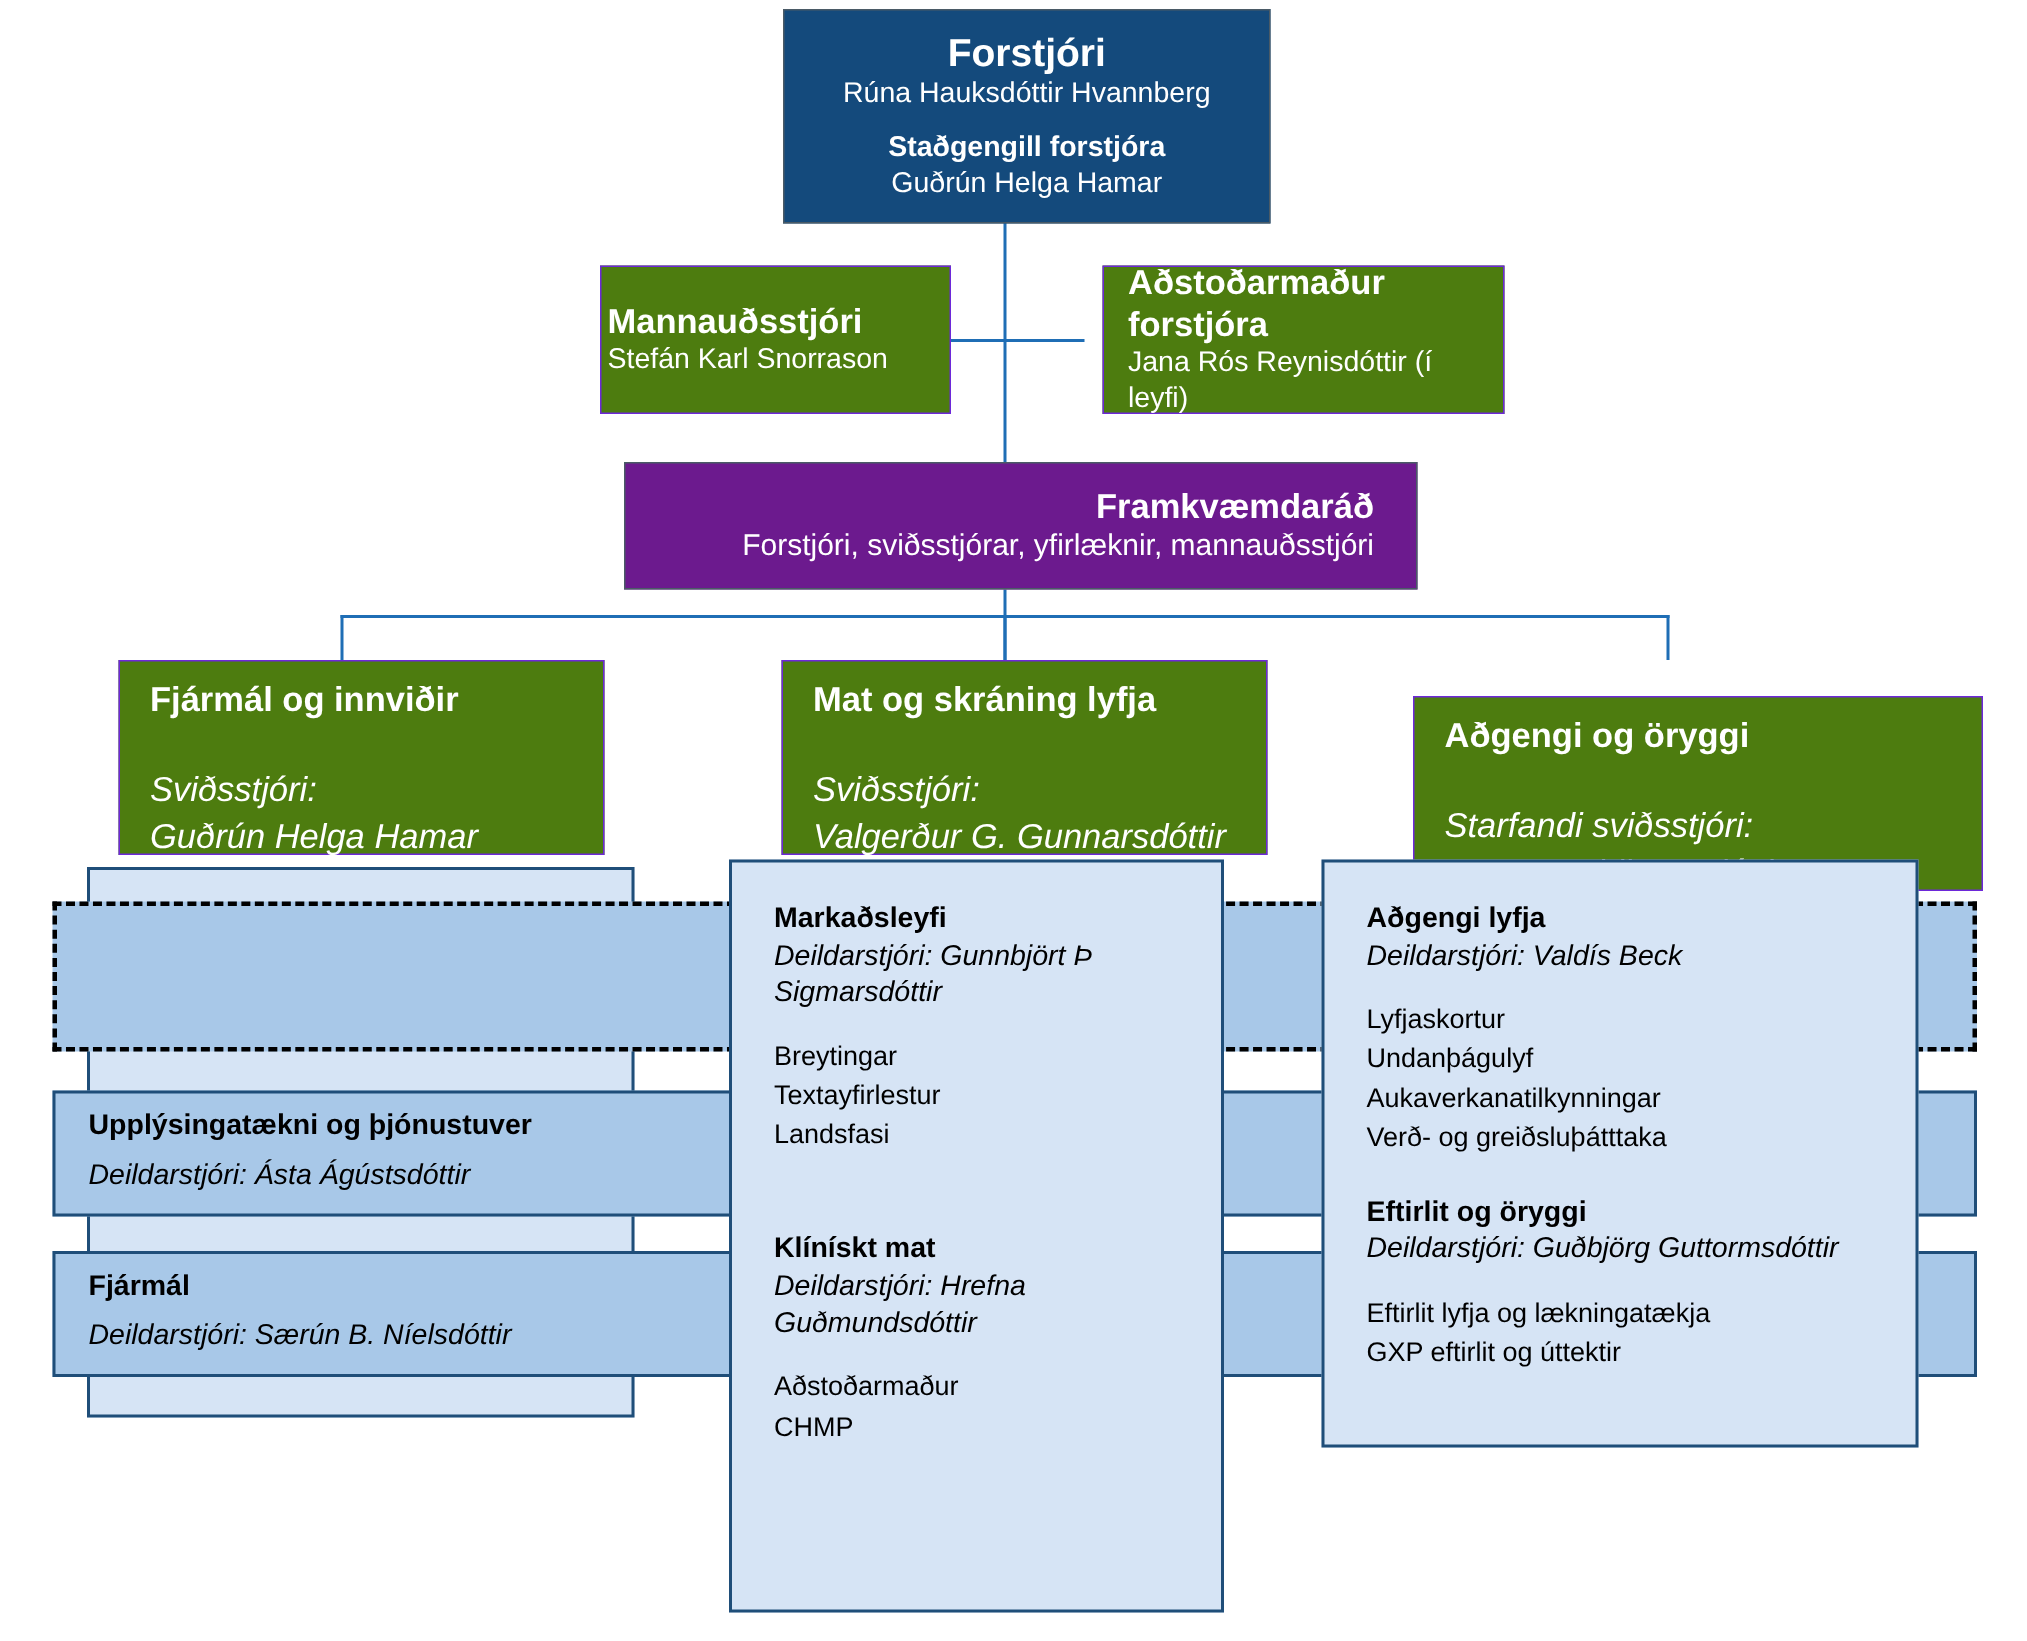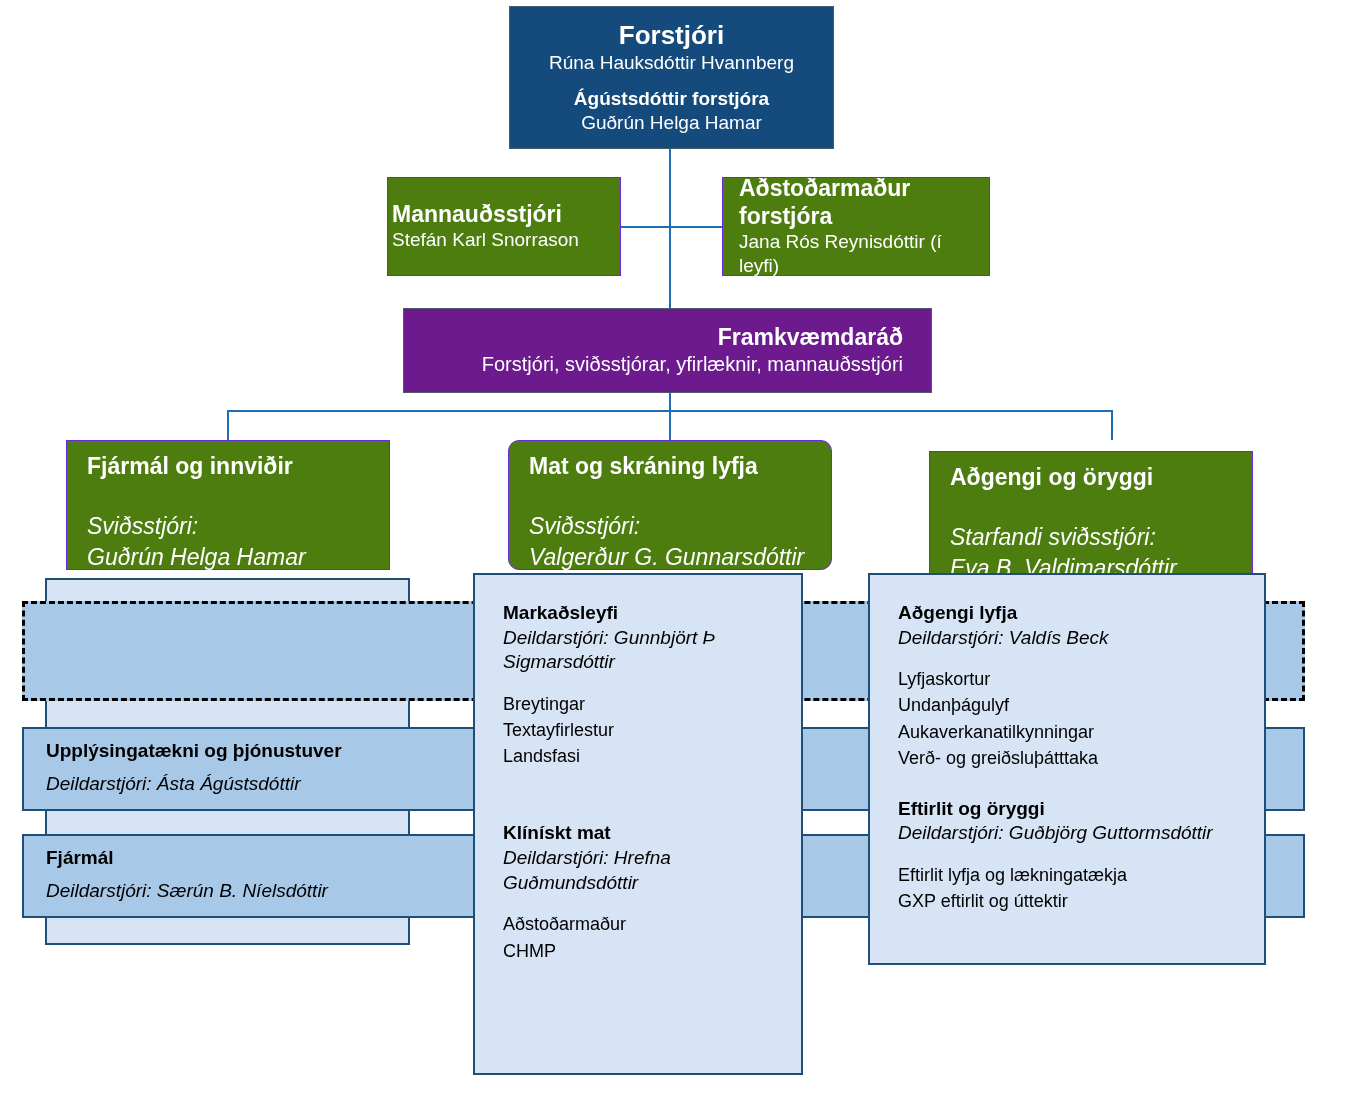--- a/index.html
+++ b/index.html
@@ -16,20 +16,21 @@
     width: 1351px;
     height: 1094px;
     overflow: hidden;
     background: #ffffff;
   }
 
   
   .box {
     position: absolute;
     box-sizing: border-box;
+    margin-left: 13px;
   }
   .navy-box {
     background: #144a7c;
     border: 1px solid #4a5a66;
     color: #ffffff;
     text-align: center;
     display: flex;
     flex-direction: column;
     justify-content: center;
   }
@@ -141,21 +142,21 @@
   <div class="conn conn-v" style="left:669px; top:393px; width:2px; height:47px;"></div>
   <div class="conn conn-h" style="left:227px; top:410px; width:886px; height:2px;"></div>
   <div class="conn conn-v" style="left:227px; top:410px; width:2px; height:30px;"></div>
   <div class="conn conn-v" style="left:669px; top:410px; width:2px; height:30px;"></div>
   <div class="conn conn-v" style="left:1111px; top:410px; width:2px; height:30px;"></div>
 
   <div class="box navy-box" style="left:509px; top:6px; width:325px; height:143px; padding:10px 14px;">
     <div class="t-title">Forstjóri</div>
     <div class="t-name">Rúna Hauksdóttir Hvannberg</div>
     <div class="spacer-row"></div>
-    <div class="t-sub-title">Ágústsdóttir forstjóra</div>
+    <div class="t-sub-title">Staðgengill forstjóra</div>
     <div class="t-name">Guðrún Helga Hamar</div>
   </div>
 
   <div class="box mid-blue-box" style="left:387px; top:177px; width:234px; height:99px; padding:8px 4px; display:flex; flex-direction:column; justify-content:center;">
     <div class="t-sub-title" style="font-size:23px;">Mannauðsstjóri</div>
     <div class="t-name">Stefán Karl Snorrason</div>
   </div>
 
   <div class="box mid-blue-box" style="left:722px; top:177px; width:268px; height:99px; padding:8px 16px; display:flex; flex-direction:column; justify-content:center;">
     <div class="t-sub-title" style="font-size:23px;">Aðstoðarmaður forstjóra</div>
@@ -167,28 +168,28 @@
     <div class="t-name" style="font-size:20px;">Forstjóri, sviðsstjórar, yfirlæknir, mannauðsstjóri</div>
   </div>
 
   <div class="box mid-blue-box" style="left:66px; top:440px; width:324px; height:130px; padding:12px 20px;">
     <div class="hdr-title">Fjármál og innviðir</div>
     <div style="height:30px;"></div>
     <div class="hdr-role">Sviðsstjóri:</div>
     <div class="hdr-role">Guðrún Helga Hamar</div>
   </div>
 
-  <div class="box mid-blue-box" style="left:508px; top:440px; width:324px; height:130px; padding:12px 20px;border-radius:11px;">
+  <div class="box mid-blue-box" style="left:508px; top:440px; width:324px; height:130px; padding:12px 20px;">
     <div class="hdr-title">Mat og skráning lyfja</div>
     <div style="height:30px;"></div>
     <div class="hdr-role">Sviðsstjóri:</div>
     <div class="hdr-role">Valgerður G. Gunnarsdóttir</div>
   </div>
 
-  <div class="box mid-blue-box" style="left:929px; top:451px; width:324px; height:130px; padding:12px 20px;">
+  <div class="box mid-blue-box" style="left:929px; top:464px; width:380px; height:130px; padding:12px 20px;">
     <div class="hdr-title">Aðgengi og öryggi</div>
     <div style="height:30px;"></div>
     <div class="hdr-role">Starfandi sviðsstjóri:</div>
     <div class="hdr-role">Eva B. Valdimarsdóttir</div>
   </div>
 
   <div class="box panel-box" style="left:45px; top:578px; width:365px; height:367px;"></div>
 
   <div class="box dashed-box" style="left:22px; top:601px; width:1283px; height:100px;">
     <div class="dash-line">Stjórnsýsla og lögfræðiráðgjöf</div>

